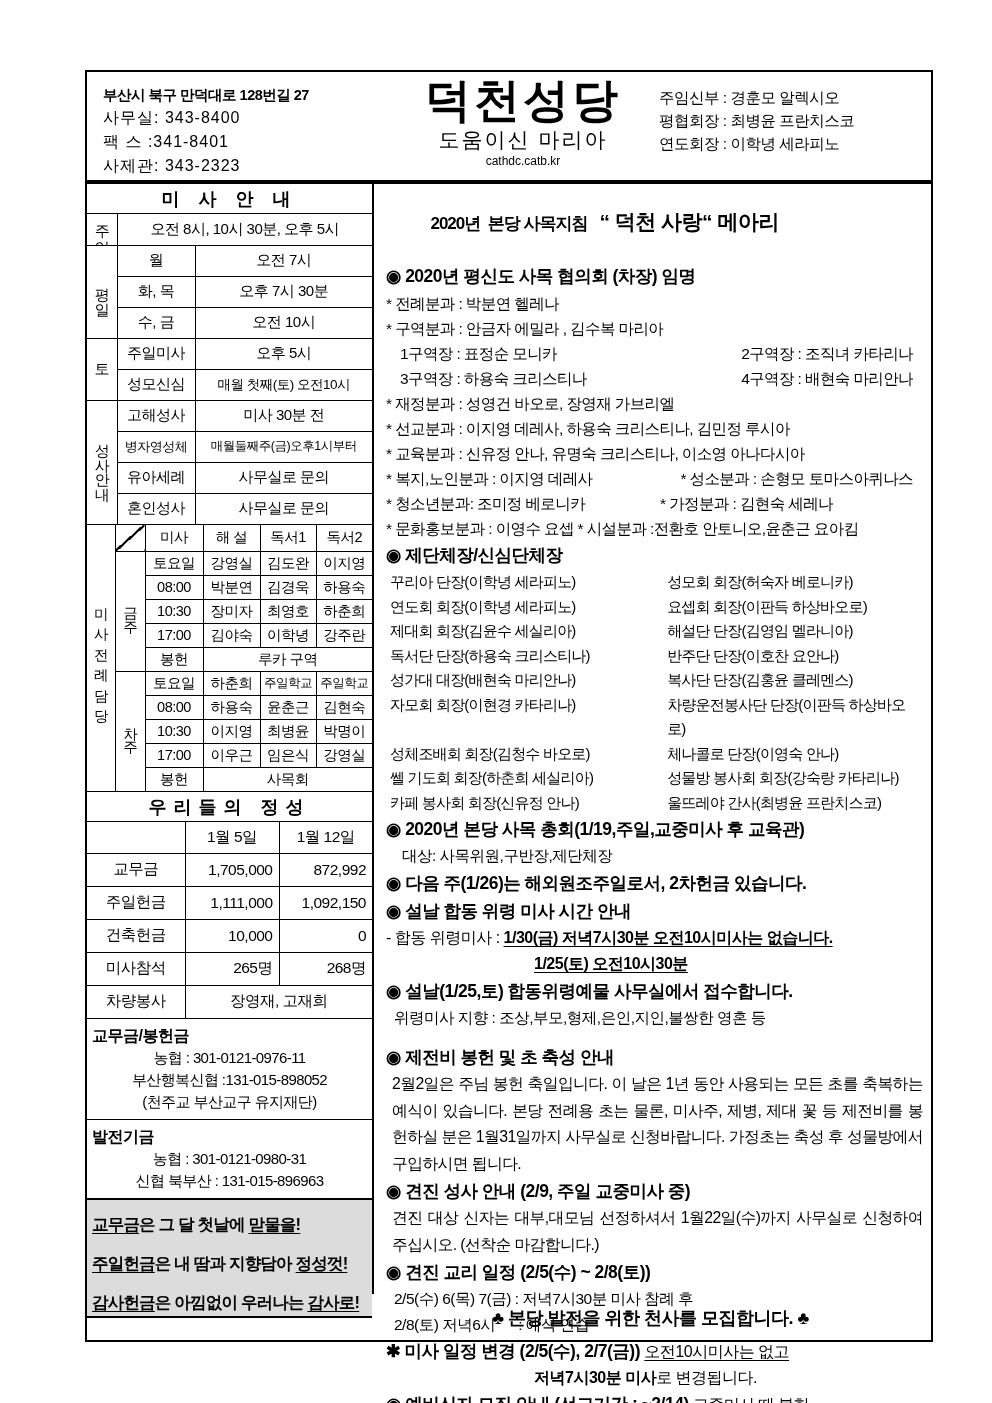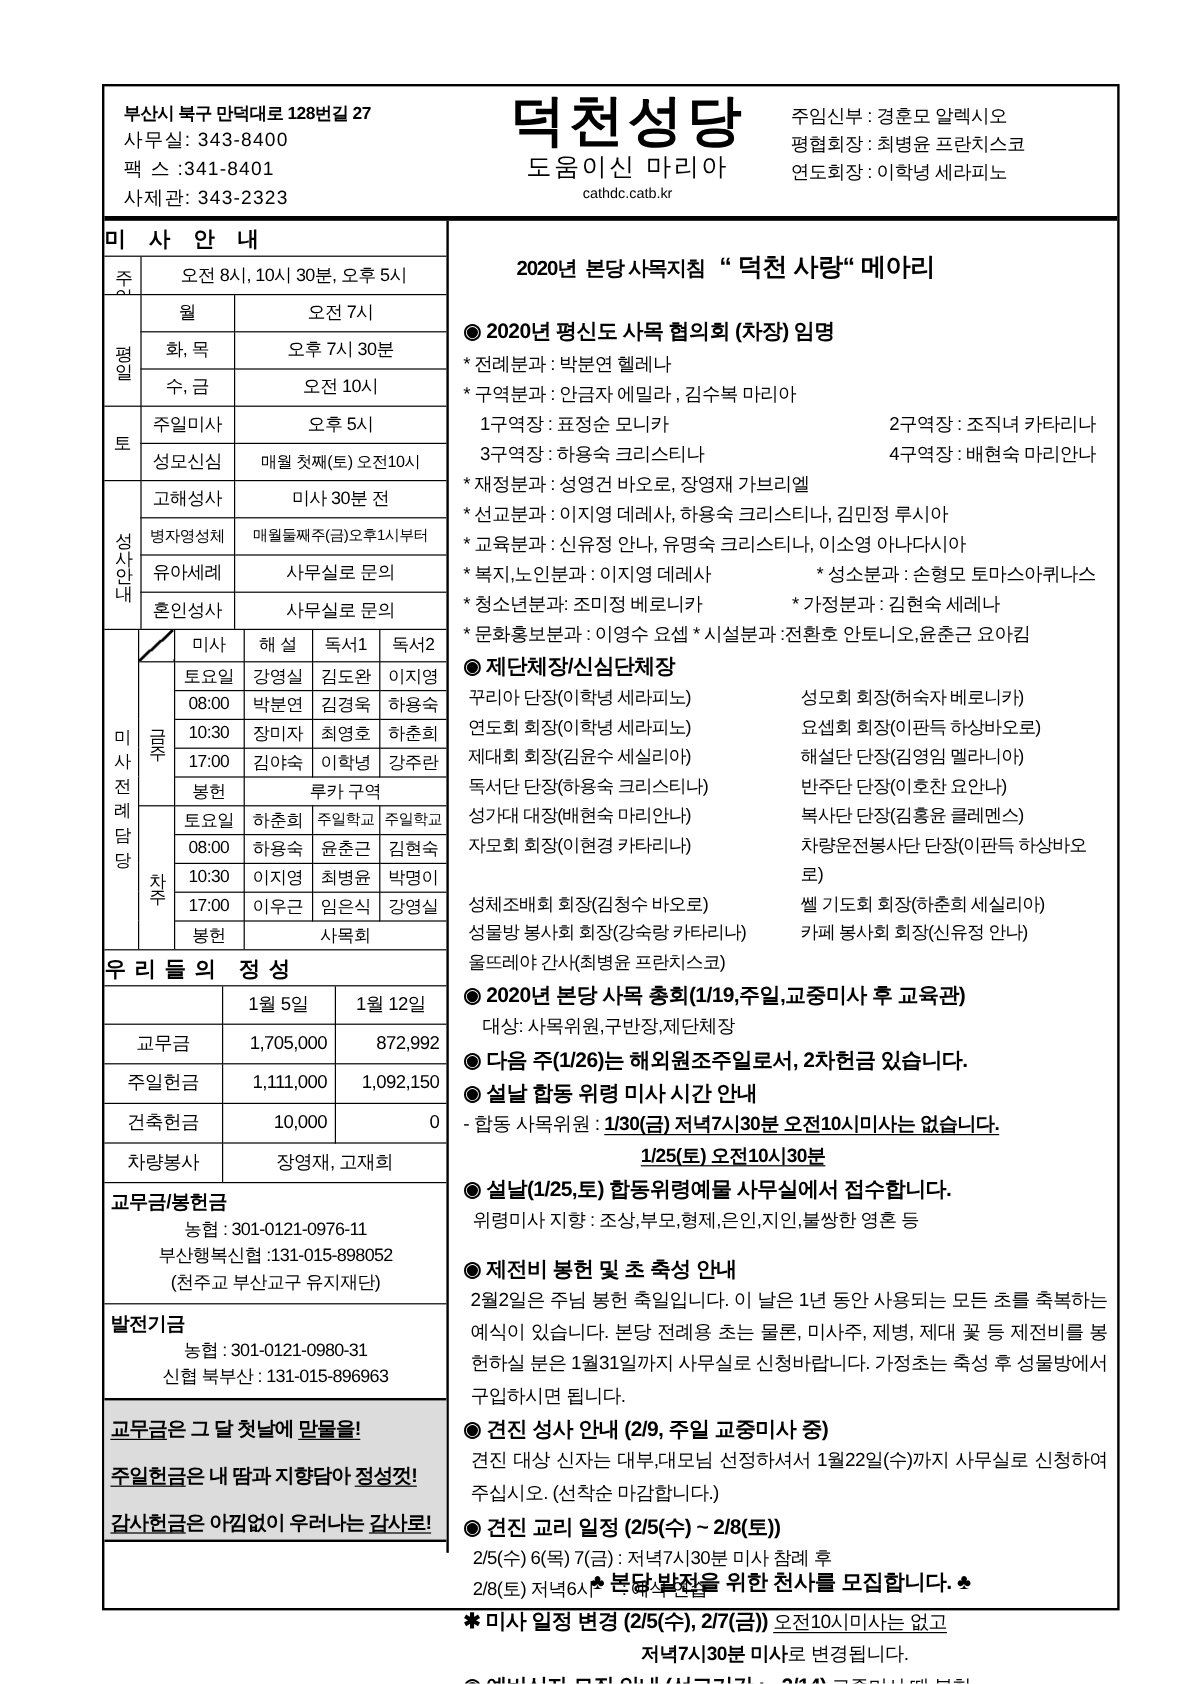--- a/index.html
+++ b/index.html
@@ -18,21 +18,21 @@
   .church-web { font-size:12px; line-height:16px; }
   .hdr-right { width:272px; padding:14px 8px 0 0; font-size:15.5px; line-height:23px; letter-spacing:-0.5px; }
   .hdr-right .phone { padding-left:96px; }
 
   
   .main { display:flex; height:1154px; }
   .leftcol { width:287px; height:1110px; border-right:2px solid #000; }
   .rightcol { flex:1; padding:4px 8px 0 12px; }
 
   
-  .bar-title { height:30px; line-height:30px; font-size:18px; font-weight:bold; letter-spacing:7px; border-bottom:1px solid #000; }
+  .bar-title { height:30px; line-height:30px; text-align:center; font-size:18px; font-weight:bold; letter-spacing:7px; border-bottom:1px solid #000; }
   table { width:100%; border-collapse:collapse; table-layout:fixed; border:hidden; }
   td { border:1px solid #000; text-align:center; vertical-align:middle; font-size:15px; padding:0; overflow:hidden; }
   .divline { height:0; border-top:1px solid #000; }
   .vlab { writing-mode:vertical-rl; text-orientation:upright; letter-spacing:3px; font-size:15px; }
   .t1 td { height:31px; letter-spacing:-0.5px; }
   .t2 td { height:24px; font-size:14.5px; letter-spacing:-0.5px; }
   .t2 .hrow td { height:26px; }
   .t2 .small { font-size:12.5px; }
   .diag { background:linear-gradient(to bottom right, #fff 47%, #000 47%, #000 53%, #fff 53%); }
   .t3 td { height:33px; font-size:15.5px; letter-spacing:-0.5px; }
@@ -247,20 +247,25 @@
             <td>주일헌금</td>
             <td class="num">1,111,000</td>
             <td class="num">1,092,150</td>
           </tr>
           <tr>
             <td>건축헌금</td>
             <td class="num">10,000</td>
             <td class="num">0</td>
           </tr>
           <tr>
+            <td>미사참석</td>
+            <td class="num">265명</td>
+            <td class="num">268명</td>
+          </tr>
+          <tr>
             <td>차량봉사</td>
             <td colspan="2">장영재, 고재희</td>
           </tr>
         </tbody>
           </table>
 
         <div class="divline"></div>
         <div class="acct">
           <div class="acct-title">교무금/봉헌금</div>
           <div class="acct-line">농협 : 301-0121-0976-11</div>
@@ -318,31 +323,32 @@
             <span>요셉회 회장(이판득 하상바오로)</span>
           <span>제대회 회장(김윤수 세실리아)</span>
             <span>해설단 단장(김영임 멜라니아)</span>
           <span>독서단 단장(하용숙 크리스티나)</span>
             <span>반주단 단장(이호찬 요안나)</span>
           <span>성가대 대장(배현숙 마리안나)</span>
             <span>복사단 단장(김홍윤 클레멘스)</span>
           <span>자모회 회장(이현경 카타리나)</span>
             <span>차량운전봉사단 단장(이판득 하상바오로)</span>
           <span>성체조배회 회장(김청수 바오로)</span>
+            <span>체나콜로 단장(이영숙 안나)</span>
           <span>쎌 기도회 회장(하춘희 세실리아)</span>
             <span>성물방 봉사회 회장(강숙랑 카타리나)</span>
           <span>카페 봉사회 회장(신유정 안나)</span>
             <span>울뜨레야 간사(최병윤 프란치스코)</span>
         </div>
 
         <div class="n-title">◉ 2020년 본당 사목 총회(1/19,주일,교중미사 후 교육관)</div>
         <div class="n-sub">대상: 사목위원,구반장,제단체장</div>
         <div class="n-title">◉ 다음 주(1/26)는 해외원조주일로서, 2차헌금 있습니다.</div>
         <div class="n-title">◉ 설날 합동 위령 미사 시간 안내</div>
-        <div class="n-line"><span>- 합동 사목위원 : </span><span class="bu">1/30(금) 저녁7시30분 오전10시미사는 없습니다.</span></div>
+        <div class="n-line"><span>- 합동 위령미사 : </span><span class="bu">1/30(금) 저녁7시30분 오전10시미사는 없습니다.</span></div>
         <div class="n-line ind140"><span class="bu">1/25(토) 오전10시30분</span></div>
         <div class="n-title">◉ 설날(1/25,토) 합동위령예물 사무실에서 접수합니다.</div>
         <div class="n-sub" style="padding-left:8px">위령미사 지향 : 조상,부모,형제,은인,지인,불쌍한 영혼 등</div>
         <div class="gap12"></div>
 
         <div class="n-title">◉ 제전비 봉헌 및 초 축성 안내</div>
         <div class="n-body">2월2일은 주님 봉헌 축일입니다. 이 날은 1년 동안 사용되는 모든 초를 축복하는 예식이 있습니다. 본당 전례용 초는 물론, 미사주, 제병, 제대 꽃 등 제전비를 봉헌하실 분은 1월31일까지 사무실로 신청바랍니다. 가정초는 축성 후 성물방에서 구입하시면 됩니다.</div>
         <div class="n-title">◉ 견진 성사 안내 (2/9, 주일 교중미사 중)</div>
         <div class="n-body">견진 대상 신자는 대부,대모님 선정하셔서 1월22일(수)까지 사무실로 신청하여 주십시오. (선착순 마감합니다.)</div>
         <div class="n-title">◉ 견진 교리 일정 (2/5(수) ~ 2/8(토))</div>

